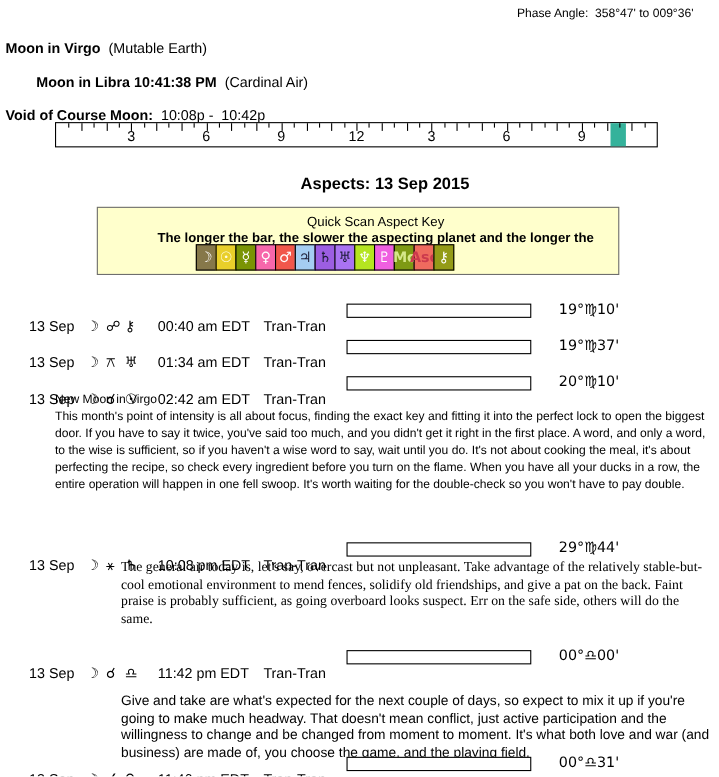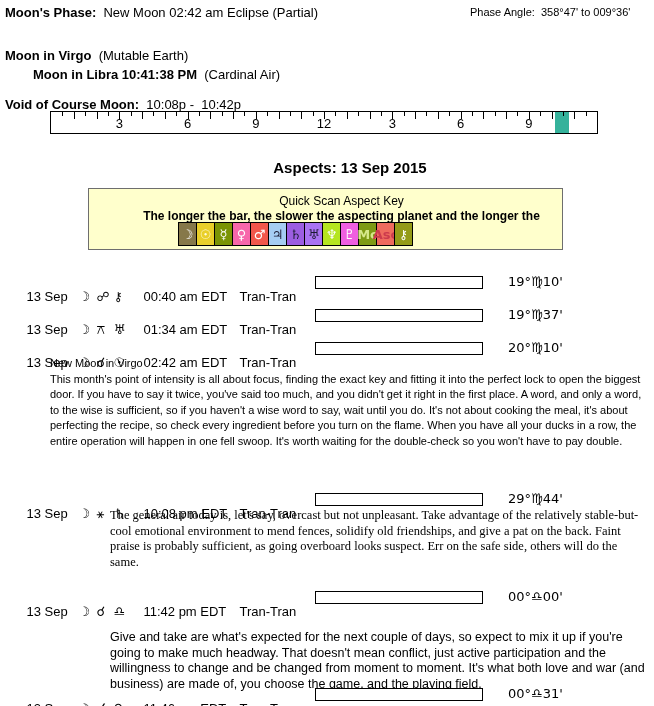--- a/index.html
+++ b/index.html
@@ -45,23 +45,22 @@
 
   .note{position:absolute;line-height:15.5px;}
   .note-wide{left:50px;width:592px;font-size:11px;}
   .note-ind{left:110px;width:536px;font-size:12.5px;}
 </style>
 </head>
 <body>
 
 <div class="page">
 
-  <div class="hline" style="top:5px;"><span class="b">Moon's Phase:</span><span>  </span><span>New Moon 02:42 am Eclipse (Partial)</span></div>
   <div class="phase-angle"><span>Phase Angle:</span><span>  </span><span>358°47' to 009°36'</span></div>
-  <div class="hline" style="top:36px;margin-top:12px;"><span class="b">Moon in Virgo</span><span>  </span><span>(Mutable Earth)</span></div>
+  <div class="hline" style="top:36px;"><span class="b">Moon in Virgo</span><span>  </span><span>(Mutable Earth)</span></div>
   <div class="hline" style="top:67px;padding-left:28px;"><span class="b">Moon in Libra 10:41:38 PM</span><span>  </span><span>(Cardinal Air)</span></div>
   <div class="hline" style="top:97px;"><span class="b">Void of Course Moon:</span><span>  </span><span>10:08p -  10:42p</span></div>
 
   <div class="ruler" id="ruler">
     <div class="vmarker" id="vmarker" style="left: 504px; width: 14px; background: rgb(53, 178, 155);"></div>
   <span class="tick" style="left: 11.375px; height: 4px;"></span>
       <span class="tick" style="left: 22.75px; height: 7px;"></span>
       <span class="tick" style="left: 34.125px; height: 4px;"></span>
       <span class="tick" style="left: 45.5px; height: 7px;"></span>
       <span class="tick" style="left: 56.875px; height: 4px;"></span>

